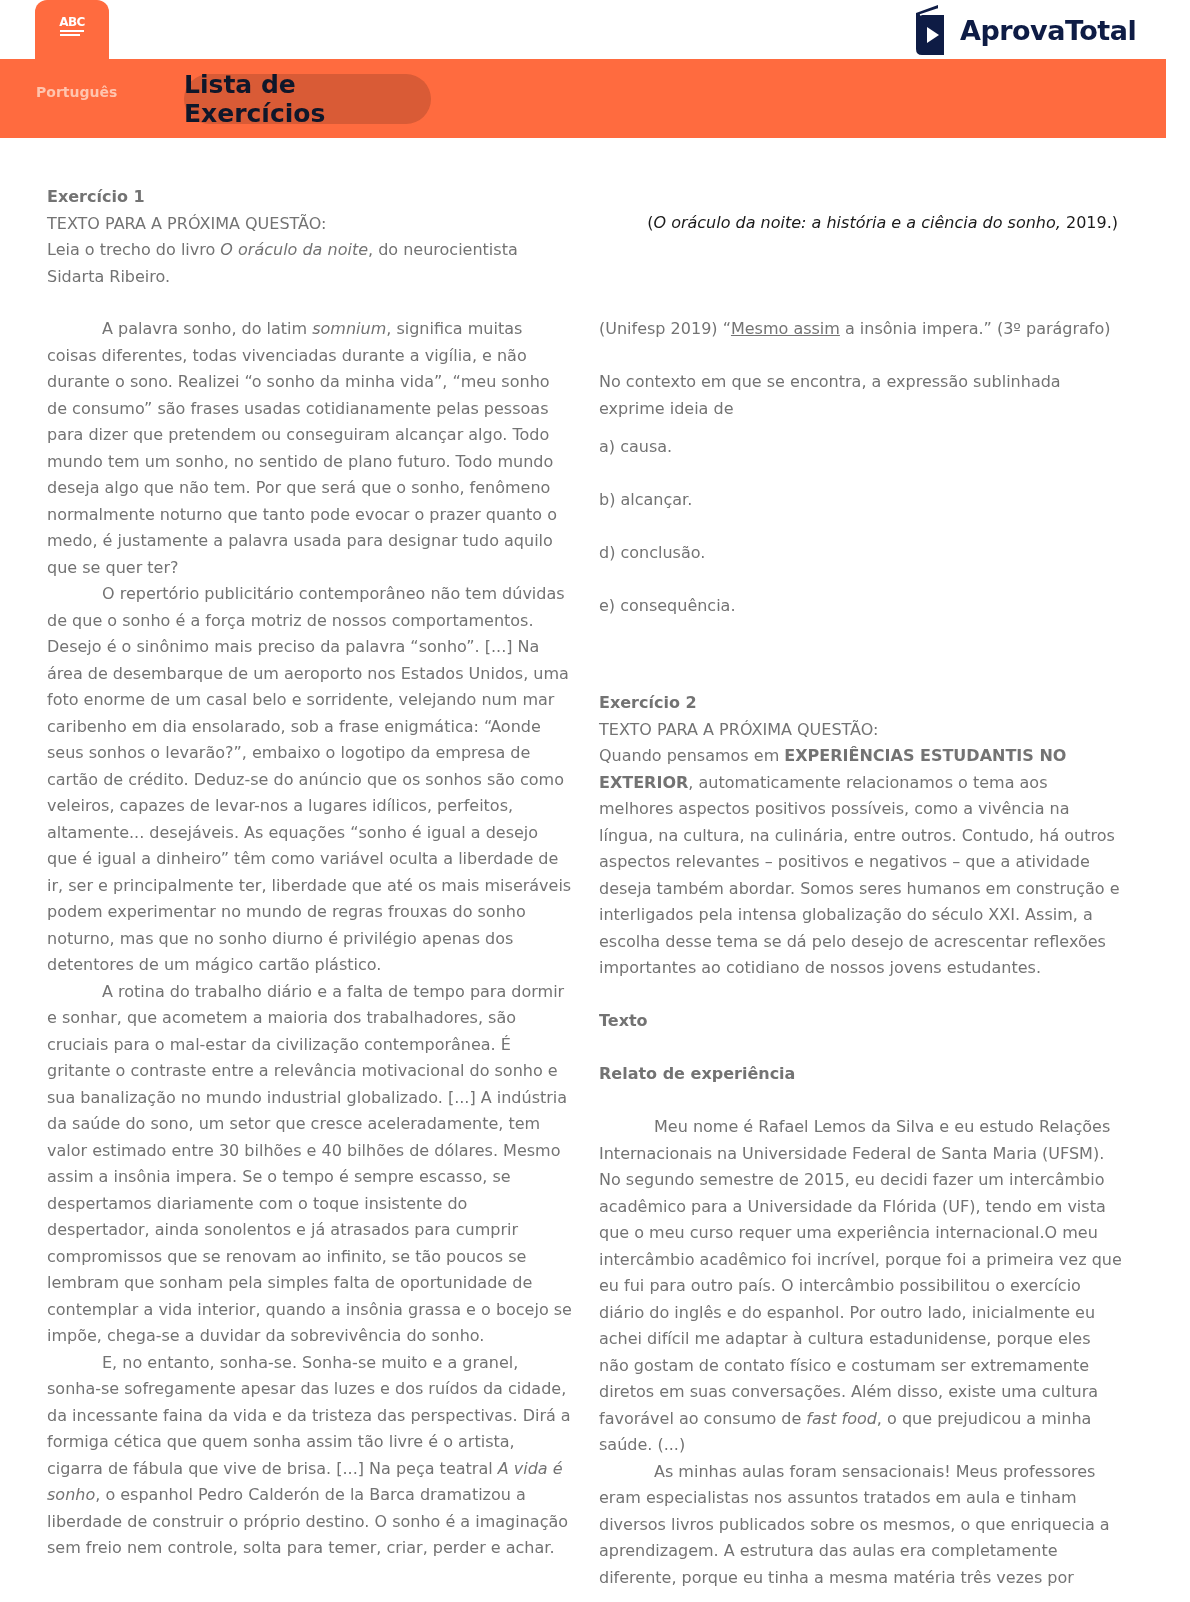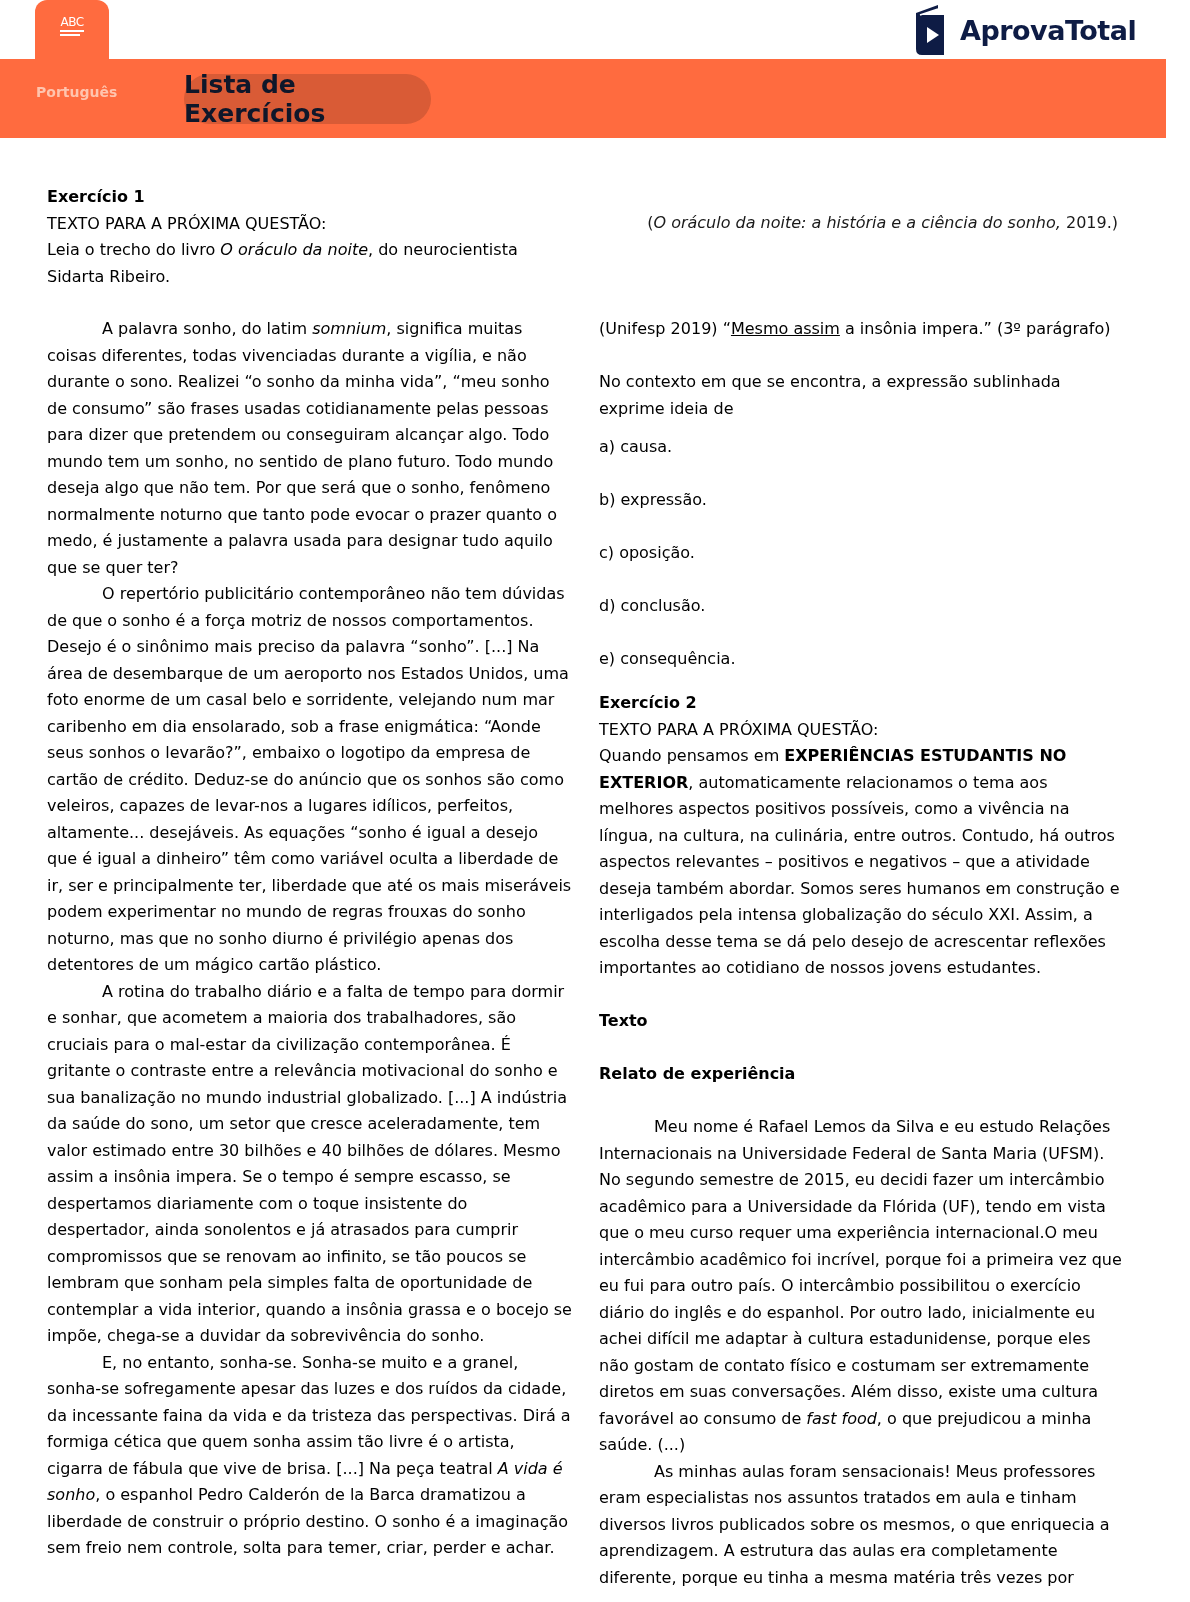--- a/index.html
+++ b/index.html
@@ -1,34 +1,34 @@
 <!DOCTYPE html>
 <html><head>
 <meta charset="utf-8">
 <style>
   * { box-sizing: border-box; margin: 0; padding: 0; }
   html, body { width: 1190px; height: 1602px; overflow: hidden; background: #ffffff; }
   body { font-family: "DejaVu Sans", sans-serif; color: #1a1a1a; position: relative; }
 
   .top-strip { position: absolute; left: 0; top: 0; width: 1190px; height: 60px; background: #fff; }
   .subject-tab { position: absolute; left: 35px; top: 0; width: 74px; height: 62px; background: #ff6b3f; border-radius: 0 0 0 0; border-top-left-radius: 12px; border-top-right-radius: 12px; display: flex; align-items: center; justify-content: center; }
-  .abc-icon { position: relative; width: 30px; height: 24px; color: #fff; font-family: "DejaVu Sans", sans-serif; font-size: 12px; font-weight: normal; text-align: center; line-height: 14px; margin-top: -8px; letter-spacing: -0.5px; }
+  .abc-icon { position: relative; width: 30px; height: 24px; color: #fff; font-family: "DejaVu Sans", sans-serif; font-size: 12px; font-weight: bold; text-align: center; line-height: 14px; margin-top: -8px; letter-spacing: -0.5px; }
   .abc-icon .u1, .abc-icon .u2 { position: absolute; left: 3px; height: 2px; background: #fff; }
   .abc-icon .u1 { top: 15px; width: 24px; }
   .abc-icon .u2 { top: 19px; width: 20px; }
 
   .logo { position: absolute; left: 912px; top: 4px; height: 52px; display: flex; align-items: center; gap: 12px; }
   .logo-book { width: 36px; height: 50px; }
   .logo-text { font-family: "DejaVu Sans", sans-serif; font-weight: bold; font-size: 27px; color: #0e1c45; letter-spacing: -0.5px; }
 
   .header-bar { position: absolute; left: 0; top: 59px; width: 1166px; height: 79px; background: #ff6b3f; }
   .breadcrumb-subject { position: absolute; left: 36px; top: 84px; font-size: 14px; font-weight: bold; color: #ffc4ae; font-family: "DejaVu Sans", sans-serif; }
   .breadcrumb-pill { position: absolute; left: 184px; top: 74px; width: 247px; height: 50px; border-radius: 25px; background: #d95b36; display: flex; align-items: center; justify-content: center; font-size: 25px; font-weight: bold; color: #0f172a; }
 
-  .col { position: absolute; font-size: 16px; line-height: 26.5px; color: #000000; }
+  .col { position: absolute; font-size: 16px; line-height: 26.5px; color: #737373; }
   .col-left { left: 47px; width: 525px; }
   .col-right { left: 599px; width: 525px; }
   .ex-title { font-weight: bold; }
   .indent { text-indent: 55px; }
   .citation { position: absolute; left: 600px; width: 518px; top: 210px; text-align: right; font-size: 16px; line-height: 26px; }
   .u { text-decoration: underline; }
   .opt { margin-bottom: 26.5px; }
   .center { text-align: left; }
 </style>
 </head>
@@ -72,22 +72,21 @@
 <div class="citation"><span>(</span><i>O oráculo da noite: a história e a ciência do sonho,</i><span> 2019.)</span></div>
 
 <div class="col col-right" style="top:316px;">
   <div><span>(Unifesp 2019)  “</span><span class="u">Mesmo assim</span><span> a insônia impera.” (3º parágrafo)</span></div>
   <div style="height:26.5px"></div>
   <div>No contexto em que se encontra, a expressão sublinhada exprime ideia de</div>
 </div>
 
 <div class="col col-right" style="top:434px;">
   <div class="opt">a) causa.</div>
-  <div class="opt">b) expressão.</div>
-  <div class="opt">c) oposição.</div>
+  <div class="opt">b) alcançar.</div>
   <div class="opt">d) conclusão.</div>
   <div class="opt">e) consequência.</div>
 </div>
 
 <div class="col col-right" style="top:690px;">
   <div class="ex-title">Exercício 2</div>
   <div>TEXTO PARA A PRÓXIMA QUESTÃO:</div>
   <div><span>Quando pensamos em </span><b>EXPERIÊNCIAS ESTUDANTIS NO EXTERIOR</b><span>, automaticamente relacionamos o tema aos melhores aspectos positivos possíveis, como a vivência na língua, na cultura, na culinária, entre outros. Contudo, há outros aspectos relevantes – positivos e negativos – que a atividade deseja também abordar. Somos seres humanos em construção e interligados pela intensa globalização do século XXI. Assim, a escolha desse tema se dá pelo desejo de acrescentar reflexões importantes ao cotidiano de nossos jovens estudantes.</span></div>
   <div style="height:26.5px"></div>
   <div class="ex-title">Texto</div>

